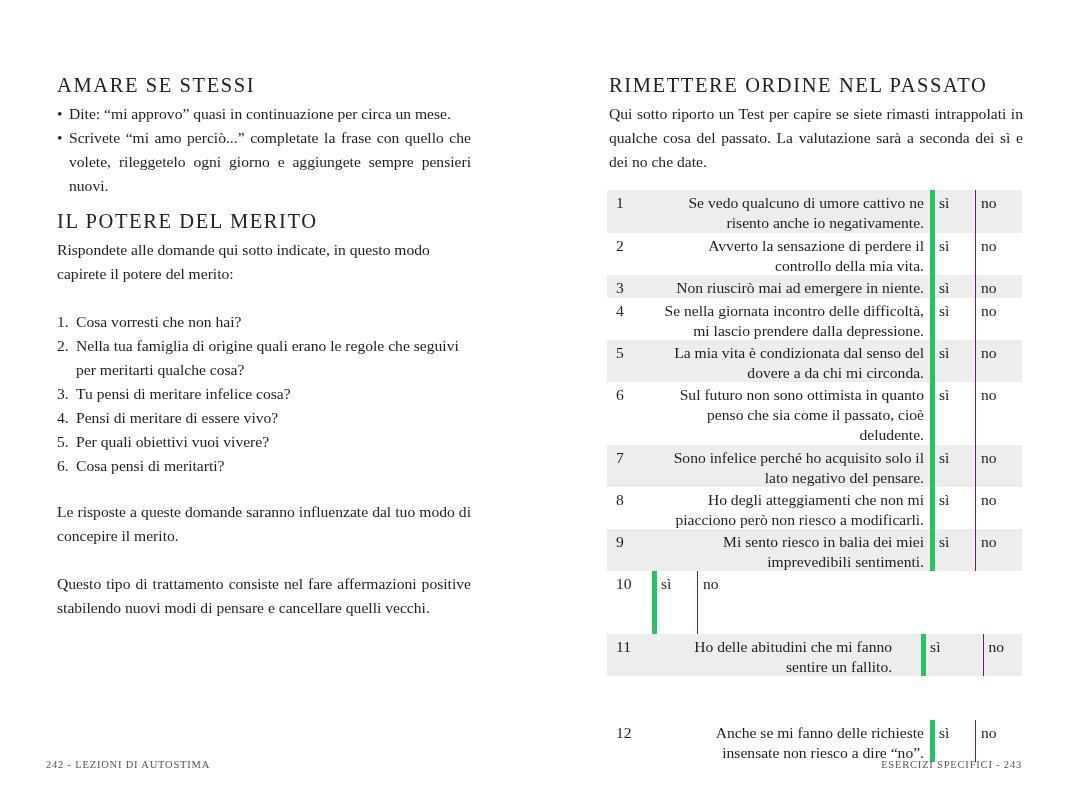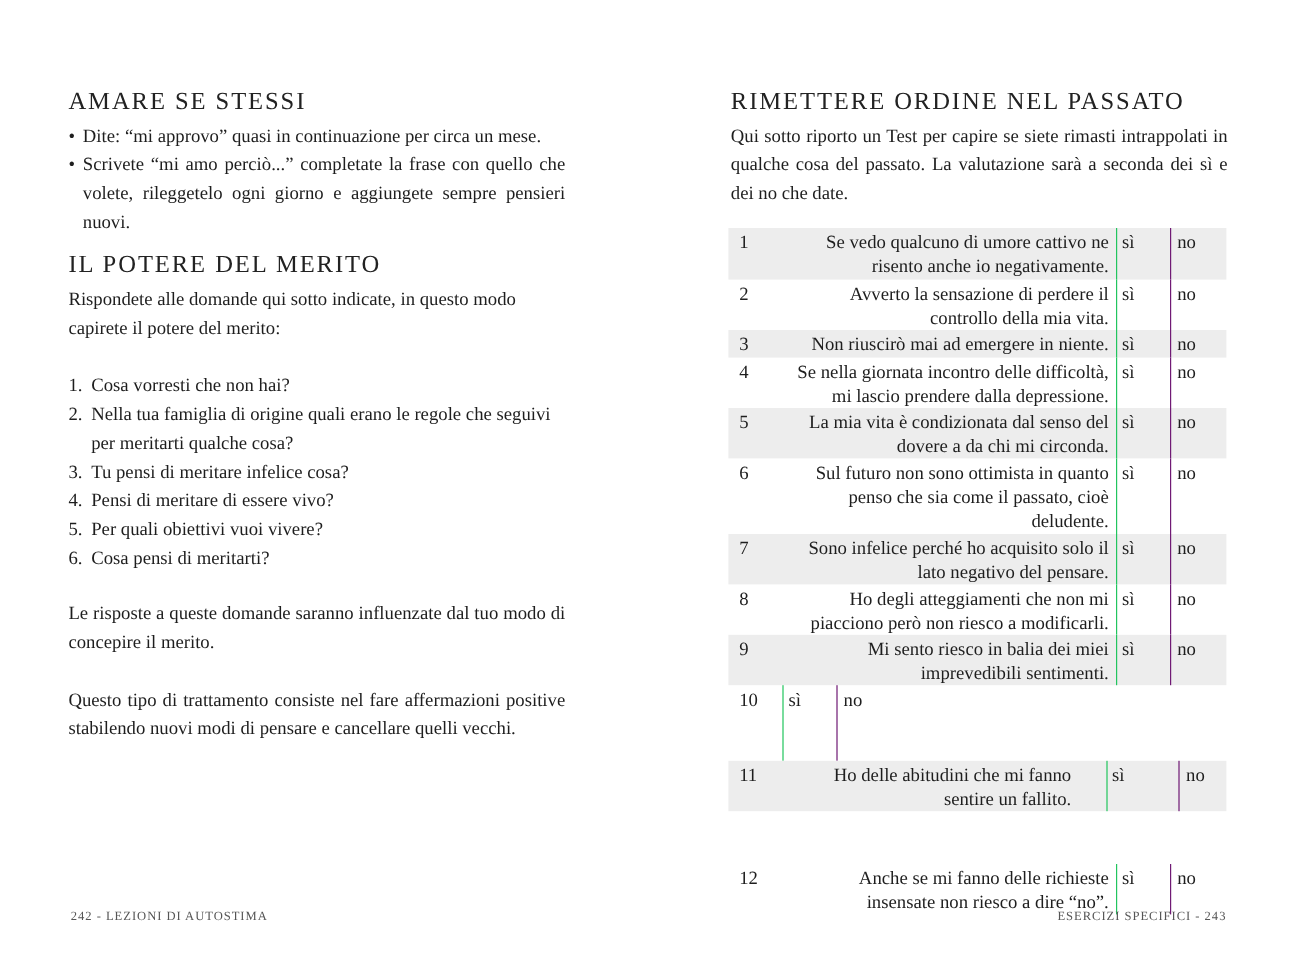--- a/index.html
+++ b/index.html
@@ -31,21 +31,21 @@
 
     
     .test-table { position: absolute; left: 67px; top: 190px; width: 415px; }
     .trow {
       position: relative; display: flex; font-family: "Liberation Serif", serif;
       font-size: 15.6px; line-height: 20px; color: #1e1e1e;
     }
     .trow.shaded { background: #ededed; }
     .cell-num { width: 45px; padding: 3px 0 0 9px; box-sizing: border-box; }
     .cell-q { width: 278px; padding: 3px 6px 0 8px; box-sizing: border-box; text-align: right; }
-    .cell-si { width: 45px; padding: 3px 0 0 4px; box-sizing: border-box; border-left: 1px solid #22c55e; }
+    .cell-si { width: 45px; padding: 3px 0 0 4px; box-sizing: border-box; border-left: 5px solid #22c55e; }
     .cell-no { width: 47px; padding: 3px 0 0 5px; box-sizing: border-box; border-left: 1px solid #701a75; }
 
     .footer {
       position: absolute; top: 759px; font-family: "Liberation Serif", serif;
       font-size: 10.5px; letter-spacing: 0.8px; color: #555; white-space: nowrap;
     }
   </style>
 </head>
 <body>
 
@@ -72,21 +72,21 @@
     <li><span class="num">2.</span><span>Nella tua famiglia di origine quali erano le regole che seguivi per meritarti qualche cosa?</span></li>
     <li><span class="num">3.</span><span>Tu pensi di meritare infelice cosa?</span></li>
     <li><span class="num">4.</span><span>Pensi di meritare di essere vivo?</span></li>
     <li><span class="num">5.</span><span>Per quali obiettivi vuoi vivere?</span></li>
     <li><span class="num">6.</span><span>Cosa pensi di meritarti?</span></li>
   </ol>
 
   <p class="body-text justify" style="left:57px; top:572px; width:414px;">Questo tipo di trattamento consiste nel fare affermazioni positive stabilendo nuovi modi di pensare e cancellare quelli vecchi.</p>
   <p class="body-text justify" style="left:57px; top:500px; width:414px;">Le risposte a queste domande saranno influenzate dal tuo modo di concepire il merito.</p>
 
-  <div class="footer" style="left:59px;">242  -  LEZIONI DI AUTOSTIMA</div>
+  <div class="footer" style="left:46px;">242  -  LEZIONI DI AUTOSTIMA</div>
 </div>
 
 <div class="page page-right">
   <h2 class="heading" style="left:69px; top:74px;">RIMETTERE ORDINE NEL PASSATO</h2>
 
   <p class="body-text justify" style="left:69px; top:102px; width:414px;">Qui sotto riporto un Test per capire se siete rimasti intrappolati in qualche cosa del passato. La valutazione sarà a seconda dei sì e dei no che date.</p>
 
   <div class="test-table" id="test-table">
       <div class="trow shaded" style="height: 43px;">
         <div class="cell-num">1</div>

